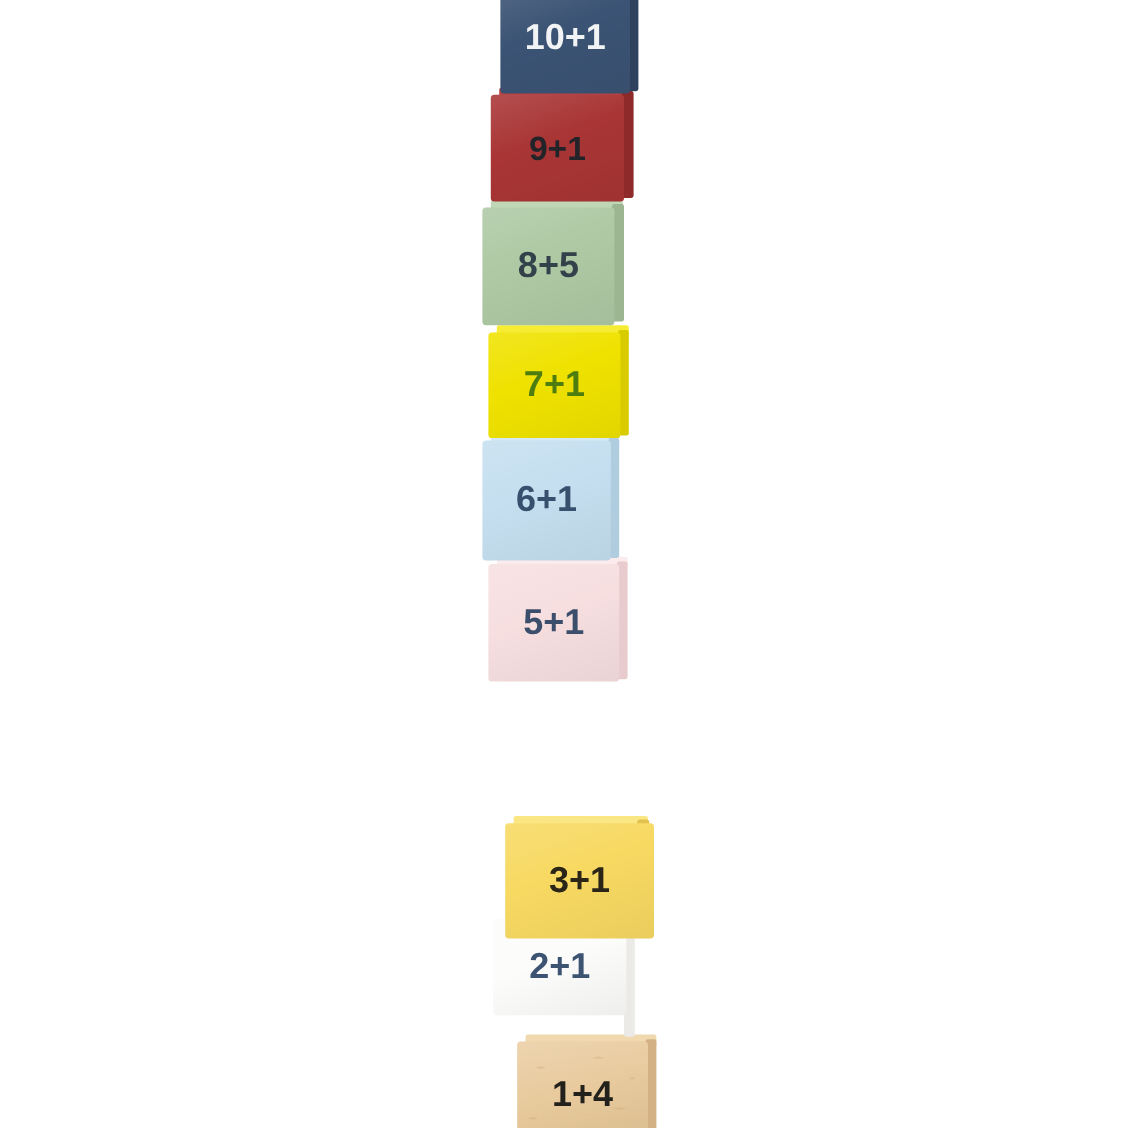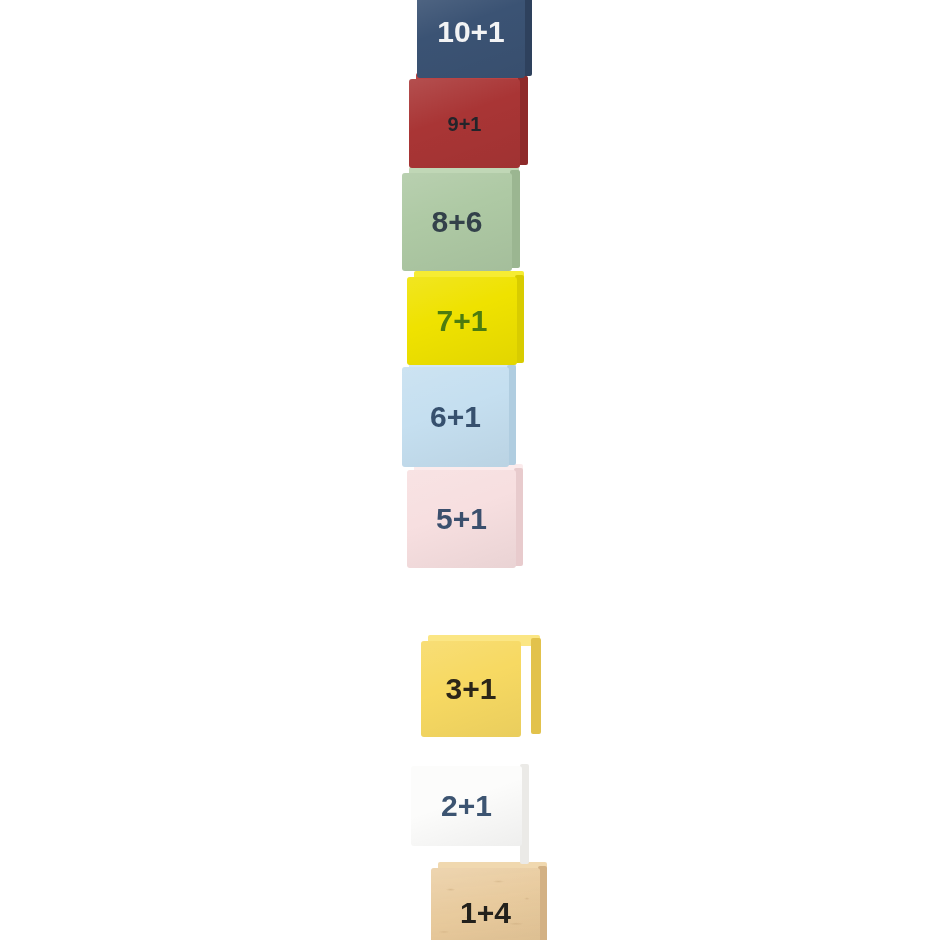--- a/index.html
+++ b/index.html
@@ -101,29 +101,29 @@
       <div class="face-front" style="background: rgb(59, 83, 116);">
         <div class="shade"></div>
         <span class="label" style="color: rgb(242, 243, 244); font-size: 30px;">10+1</span>
       </div>
     </div>
     <div class="block" style="left: 409px; top: 79px; width: 111px; height: 89px; z-index: 99;">
       <div class="face-top" style="left: 7.15px; top: -6.5px; width: 111px; height: 11.7px; background: rgb(187, 67, 67);"></div>
       <div class="face-right" style="left: 109px; top: -2.6px; width: 9.75px; height: 89px; background: rgb(142, 42, 42);"></div>
       <div class="face-front" style="background: rgb(169, 53, 53);">
         <div class="shade"></div>
-        <span class="label" style="color: rgb(35, 36, 42); font-size: 20px;">9+1</span>
+        <span class="label" style="color: rgb(35, 36, 42); font-size: 28px;">9+1</span>
       </div>
     </div>
     <div class="block" style="left: 402px; top: 173px; width: 110px; height: 98px; z-index: 98;">
       <div class="face-top" style="left: 7.15px; top: -6.5px; width: 110px; height: 11.7px; background: rgb(192, 215, 182);"></div>
       <div class="face-right" style="left: 108px; top: -2.6px; width: 9.75px; height: 98px; background: rgb(155, 182, 145);"></div>
       <div class="face-front" style="background: rgb(174, 201, 164);">
         <div class="shade"></div>
-        <span class="label" style="color: rgb(51, 65, 74); font-size: 30px;">8+6</span>
+        <span class="label" style="color: rgb(51, 65, 74); font-size: 30px;">8+5</span>
       </div>
     </div>
     <div class="block" style="left: 407px; top: 277px; width: 110px; height: 88px; z-index: 97;">
       <div class="face-top" style="left: 6.6px; top: -6px; width: 110px; height: 10.8px; background: rgb(246, 236, 51);"></div>
       <div class="face-right" style="left: 108px; top: -2.4px; width: 9px; height: 88px; background: rgb(216, 204, 0);"></div>
       <div class="face-front" style="background: rgb(239, 226, 0);">
         <div class="shade"></div>
         <span class="label" style="color: #4d7c0f; font-size: 30px;">7+1</span>
       </div>
     </div>
@@ -136,21 +136,21 @@
       </div>
     </div>
     <div class="block" style="left: 407px; top: 470px; width: 109px; height: 98px; z-index: 95;">
       <div class="face-top" style="left: 6.6px; top: -6px; width: 109px; height: 10.8px; background: rgb(251, 235, 236);"></div>
       <div class="face-right" style="left: 107px; top: -2.4px; width: 9px; height: 98px; background: rgb(232, 203, 205);"></div>
       <div class="face-front" style="background: rgb(247, 223, 224);">
         <div class="shade"></div>
         <span class="label" style="color: rgb(59, 79, 109); font-size: 30px;">5+1</span>
       </div>
     </div>
-    <div class="block" style="left: 421px; top: 641px; width: 100px; height: 96px; z-index: 93;">
+    <div class="block" style="left: 421px; top: 686px; width: 124px; height: 96px; z-index: 93;">
       <div class="face-top" style="left: 7.15px; top: -6.5px; width: 112px; height: 11.7px; background: rgb(251, 230, 132);"></div>
       <div class="face-right" style="left: 110px; top: -2.6px; width: 9.75px; height: 96px; background: rgb(226, 194, 76);"></div>
       <div class="face-front" style="background: rgb(247, 217, 98);">
         <div class="shade"></div>
         <span class="label" style="color: rgb(43, 37, 24); font-size: 30px;">3+1</span>
       </div>
     </div>
     <div class="block" style="left: 411px; top: 766px; width: 111px; height: 80px; z-index: 92;">
       <div class="face-top" style="left: 6.6px; top: -6px; width: 111px; height: 10.8px; background: rgb(255, 255, 255);"></div>
       <div class="face-right" style="left: 109px; top: -2.4px; width: 9px; height: 100px; background: rgb(235, 234, 231);"></div>

